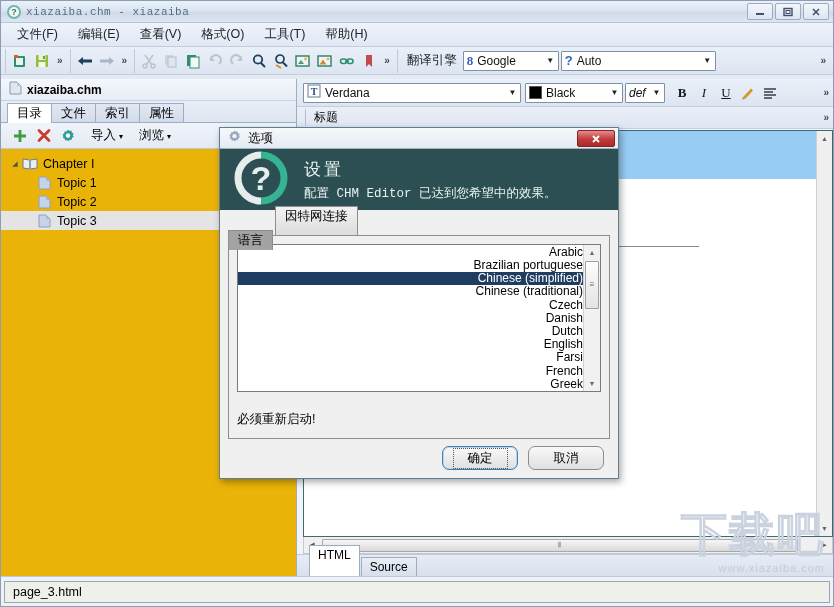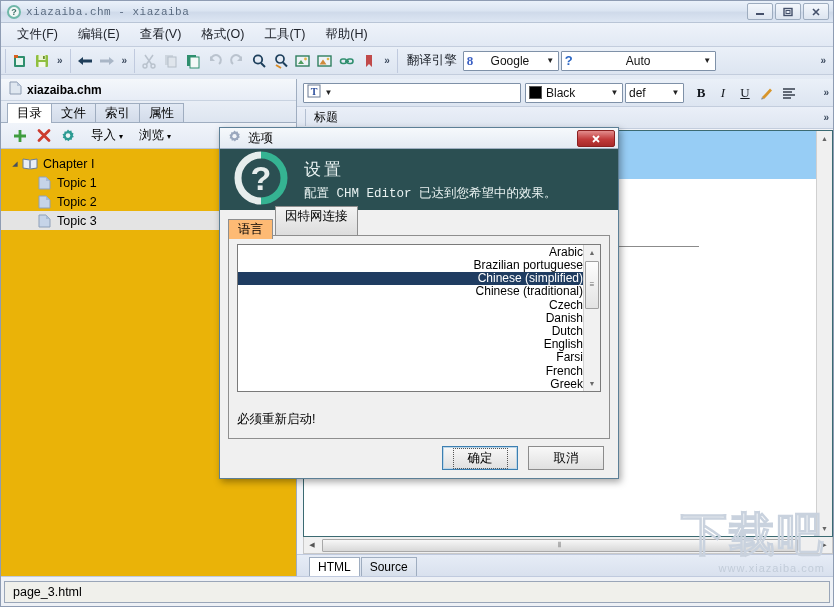--- a/index.html
+++ b/index.html
@@ -135,21 +135,21 @@
                background:linear-gradient(180deg,#f7f7f7,#d8d8d8);
                border:1px solid #a8a8a8; border-radius:1px;
                display:flex; align-items:center; justify-content:center;
                font-size:7px; color:#666; letter-spacing:1px; }
   .btabstrip { height:22px; display:flex; align-items:flex-end; padding-left:12px;
                background:linear-gradient(180deg,#e6ecf6,#d9e1ee);
                border-top:1px solid #c0cade; }
   .btab { height:19px; padding:0 8px; font-size:12px; line-height:19px;
           border:1px solid #9fadc0; border-bottom:none;
           background:linear-gradient(180deg,#e9eef6,#d7dfeb); margin-right:1px; }
-  .btab.active { background:#fff; height:20px; position:relative; top:1px;margin-top:43px; }
+  .btab.active { background:#fff; height:32px; position:relative; top:1px;margin-top:43px; }
 
   
   .statusbar { position:absolute; left:0; right:0; bottom:0; height:30px;
                background:#eef1f6; border-top:1px solid #c0cade;
                display:flex; align-items:center; }
   .statusfield { flex:1; margin:3px; height:22px; background:#f0f0eb;
                  border:1px solid #9aa6b8; display:flex; align-items:center;
                  padding-left:8px; font-size:12.5px; }
 
   
@@ -171,21 +171,21 @@
   .dlg-header { height:68px; background:#2b4f52; display:flex; align-items:center;
                 padding-left:14px; color:#e9f2f1; }
   .dlg-h-txt .h1 { font-size:17px; letter-spacing:3px; }
   .dlg-h-txt .h2 { font-size:12.5px; margin-top:4px;
                    font-family:"Liberation Mono","DejaVu Sans Mono",monospace; }
   .dlg-body { flex:1; padding:6px 8px 0 8px; display:flex; flex-direction:column; }
   .dtabstrip { height:20px; display:flex; align-items:flex-end; }
   .dtab { height:30px; padding:0 9px; font-size:12.5px; line-height:19px;
           border:1px solid #8e8e8e; border-bottom:none;
           background:linear-gradient(180deg,#f2f2f2,#dcdcdc); margin-right:2px; }
-  .dtab.active { background:#fdba74; height:20px; position:relative; top:3px; z-index:2; }
+  .dtab.active { background:#a3a3a3; height:20px; position:relative; top:14px; z-index:2; }
   .dtabpage { flex:1; border:1px solid #8e8e8e; background:#f0f0f0;
               margin-top:-1px; padding:8px; display:flex; flex-direction:column; }
   .listbox { flex:1; background:#fff; border:1px solid #7a7a7a;
              display:flex; overflow:hidden; }
   .listitems { flex:1; padding-top:1px; }
   .litem { height:13.2px; font-size:12px; line-height:13.2px; padding-left:5px;
            white-space:nowrap;text-align:right; }
   .litem.sel { background:#1f3c61; color:#fff; }
   .lscroll { width:17px; background:#f1f1f1; border-left:1px solid #d2d2d2;
              position:relative; display:flex; flex-direction:column;
@@ -194,21 +194,21 @@
             background:linear-gradient(180deg,#fdfdfd,#e3e3e3);
             border:1px solid #a0a0a0; border-radius:1px;
             display:flex; align-items:center; justify-content:center;
             font-size:8px; color:#666; }
   .dnote { height:20px; display:flex; align-items:center; font-size:12.5px;
            margin-top:18px; }
   .dlg-footer { height:44px; display:flex; align-items:center; justify-content:flex-end;
                 gap:10px; padding-right:14px; }
   .dbtn { width:76px; height:24px; font-size:12.5px;
           background:linear-gradient(180deg,#f8f8f8,#e0e0e0);
-          border:1px solid #8c8c8c; border-radius:0;
+          border:1px solid #8c8c8c; border-radius:7px;
           display:flex; align-items:center; justify-content:center; }
   .dbtn.default { border:1px solid #3c7fb1; box-shadow:0 0 0 1px #bcd6e8 inset; }
   .dbtn.default .inner { border:1px dotted #555; padding:1px 14px; }
 
   
   .watermark { position:absolute; right:8px; bottom:32px; text-align:right;
                pointer-events:none; }
   .wm-big { font-size:46px; font-weight:bold; color:rgba(255,255,255,0.0);
             -webkit-text-stroke:1px #c9d2de; letter-spacing:2px;
             font-family:"DejaVu Sans",sans-serif; }
@@ -352,21 +352,21 @@
           </svg>
       </div>
       <div class="ticon">
         <svg width="16" height="16" viewBox="0 0 16 16">
             <path d="M5 2 L11 2 L11 14 L8 11 L5 14 Z" fill="#c14a4a"></path>
           </svg>
       </div>
       <div class="chev">»</div>
     </div>
 
-    <div class="tgroup" style="flex:1; border-right:none;text-align:center;">
+    <div class="tgroup" style="flex:1; border-right:none;">
       <div class="tlabel">翻译引擎</div>
       <div class="combo" style="width:96px; margin-right:2px;">
         <span style="color:#3b60c4; font-weight:bold; font-size:13px; font-family:'Liberation Serif',serif;">8</span>
         <span class="cval">Google</span>
         <span class="carrow">▼</span>
       </div>
       <div class="combo" style="width:155px;">
         <span style="color:#2b66c4; font-weight:bold; font-size:13px;">?</span>
         <span class="cval">Auto</span>
         <span class="carrow">▼</span>
@@ -470,28 +470,29 @@
 
       <div class="toolbar2">
         <div style="width:6px"></div>
         <div class="combo" style="width:218px; margin-right:4px;">
           <span>
             <svg width="14" height="14" viewBox="0 0 14 14">
                 <rect x="1" y="1" width="12" height="12" fill="#fff" stroke="#6a7b93"></rect>
                 <text x="7" y="11" font-size="10" text-anchor="middle" fill="#2a4c9b" font-family="serif" font-weight="bold">T</text>
               </svg>
           </span>
+          <span class="cval">Verdana</span>
           <span class="carrow">▼</span>
         </div>
         <div class="combo" style="width:98px; margin-right:2px;">
           <span style="width:13px;height:13px;background:#000;display:inline-block;border:1px solid #555;"></span>
           <span class="cval">Black</span>
           <span class="carrow">▼</span>
         </div>
-        <div class="combo" style="width:59px;">
+        <div class="combo" style="width:40px;font-style:italic;">
           <span class="cval" style="padding-left:0">def</span>
           <span class="carrow">▼</span>
         </div>
         <div style="width:6px"></div>
         <div class="fmtbtn" style="font-weight:bold; font-family:'Liberation Serif',serif;">B</div>
         <div class="fmtbtn" style="font-style:italic; font-family:'Liberation Serif',serif;">I</div>
         <div class="fmtbtn" style="text-decoration:underline; font-family:'Liberation Serif',serif;">U</div>
         <div class="fmtbtn">
           <svg width="16" height="16" viewBox="0 0 16 16">
               <path d="M3 12 L6 9 L11 3.5 L13 5.5 L8 11 L5 14 Z" fill="#d8952a"></path>

